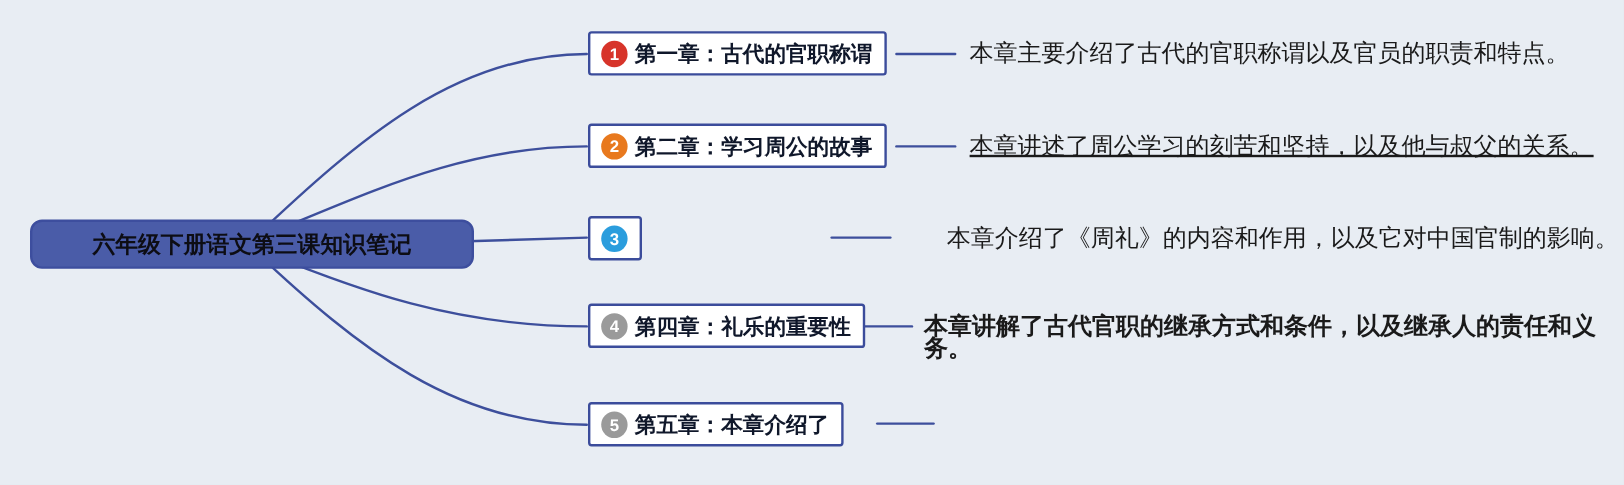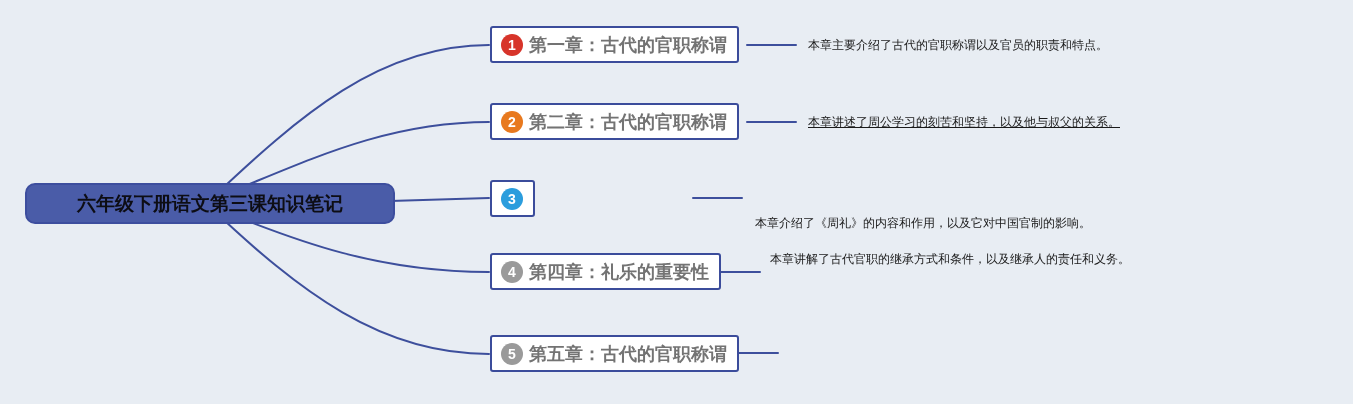--- a/index.html
+++ b/index.html
@@ -44,25 +44,25 @@
     z-index:3;
     white-space:nowrap;
   }
   .badge{
     width:22px;height:22px;border-radius:50%;
     display:flex;align-items:center;justify-content:center;
     color:#fff;font-size:14px;font-weight:bold;
     flex:0 0 auto;
   }
   .branch-title{
-    font-size:18px;font-weight:bold;color:#737373;
+    font-size:18px;font-weight:bold;color:#0f172a;
   }
   .branch-desc{
     position:absolute;
-    font-size:12px;color:#1a1a1a;
+    font-size:20px;color:#1a1a1a;
     line-height:19px;
     z-index:3;
   }
 </style>
 </head>
 <body>
 
 <div class="canvas">
 
   <svg class="edges" viewBox="0 0 1353 404" xmlns="http://www.w3.org/2000/svg">
@@ -85,33 +85,33 @@
   </div>
 
   <div class="branch-box" style="top:26px;">
     <span class="badge" style="background-color: rgb(215, 52, 42);">1</span>
     <span class="branch-title">第一章：古代的官职称谓</span>
   </div>
   <div class="branch-desc" style="left:808px;top:36px;">本章主要介绍了古代的官职称谓以及官员的职责和特点。</div>
 
   <div class="branch-box" style="top:103px;">
     <span class="badge" style="background-color: rgb(232, 121, 30);">2</span>
-    <span class="branch-title">第二章：古代的官职称谓</span>
+    <span class="branch-title">第二章：学习周公的故事</span>
   </div>
   <div class="branch-desc" style="left:808px;top:113px;text-decoration:underline;">本章讲述了周公学习的刻苦和坚持，以及他与叔父的关系。</div>
 
   <div class="branch-box" style="top:180px;">
     <span class="badge" style="background-color: rgb(43, 157, 221);">3</span>
   </div>
-  <div class="branch-desc" style="left:755px;top:190px;margin-top:24px;">本章介绍了《周礼》的内容和作用，以及它对中国官制的影响。</div>
+  <div class="branch-desc" style="left:789px;top:190px;">本章介绍了《周礼》的内容和作用，以及它对中国官制的影响。</div>
 
   <div class="branch-box" style="top:253px;">
     <span class="badge" style="background-color: rgb(154, 154, 154);">4</span>
     <span class="branch-title">第四章：礼乐的重要性</span>
   </div>
-  <div class="branch-desc" style="left:770px;top:250px;">本章讲解了古代官职的继承方式和条件，以及继承人的责任和义务。</div>
+  <div class="branch-desc" style="left:770px;top:263px;font-weight:bold;">本章讲解了古代官职的继承方式和条件，以及继承人的责任和义务。</div>
 
   <div class="branch-box" style="top:335px;">
     <span class="badge" style="background-color: rgb(154, 154, 154);">5</span>
-    <span class="branch-title">第五章：古代的官职称谓</span>
+    <span class="branch-title">第五章：本章介绍了</span>
   </div>
 
 </div>
 
 </body></html>

